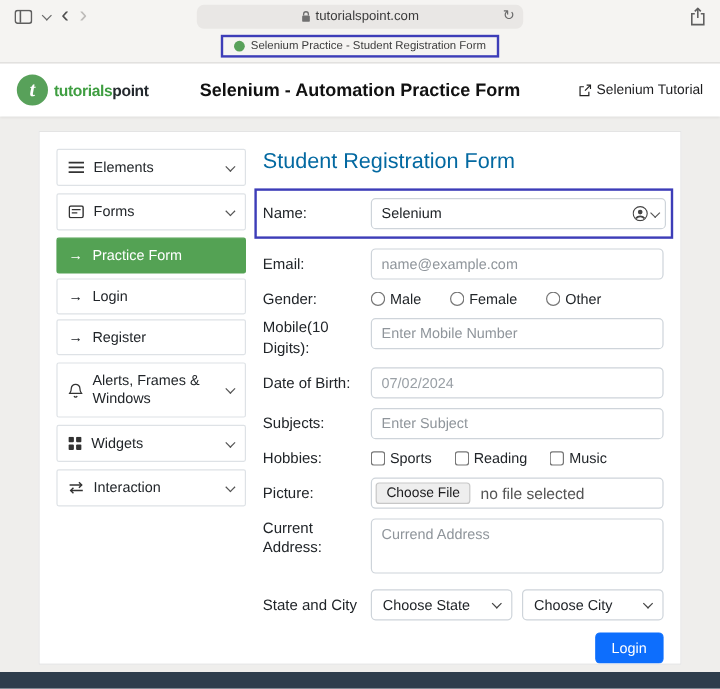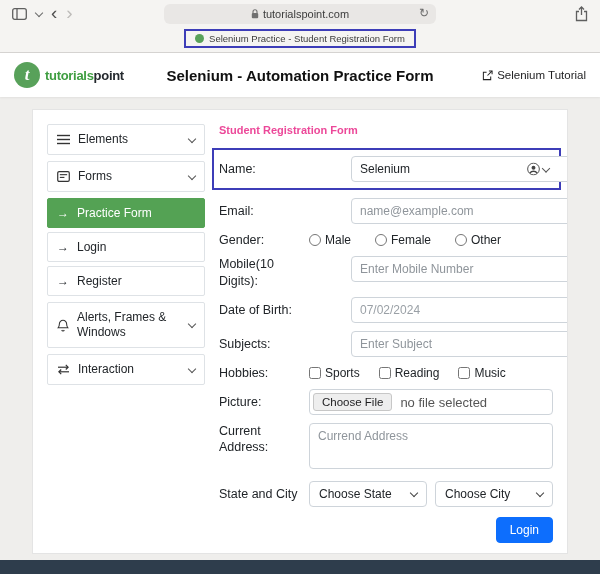--- a/index.html
+++ b/index.html
@@ -64,28 +64,28 @@
   .acc-children { margin-bottom:6px; }
   .child {
     border:1px solid #dee2e6; border-radius:2px; padding:7px 9px;
     display:flex; align-items:center; gap:8px; font-size:12px; color:#212529; margin-bottom:4px;
   }
   .child .arrow { font-size:12px; }
   .child.active { background:#54a254; border-color:#54a254; color:#fff; }
 
   
   .form-area { flex:1; min-width:0; }
-  .form-heading { font-size:11px; font-weight:bold; color:#ec4899; margin:0 0 12px; }
+  .form-heading { font-size:18px; font-weight:normal; color:#0369a1; margin:0 0 12px; }
   .frow { display:flex; align-items:center; margin-bottom:8px; }
   .frow.top { align-items:flex-start; }
   .lbl { width:90px; flex:none; font-size:12.5px; color:#212529; padding-right:6px; line-height:1.3; }
   .ctrl { flex:1; min-width:0; position:relative; }
   .txt {
     width:100%; height:26px; border:1px solid #ced4da; border-radius:4px;
-    padding:0 8px; font-size:12px; color:#212529; font-family:inherit; background:#fff; outline:none;margin-left:42px;
+    padding:0 8px; font-size:12px; color:#212529; font-family:inherit; background:#fff; outline:none;
   }
   .txt::placeholder, textarea::placeholder { color:#8f959b; }
   .txt.dim { color:#9aa0a6; }
   .highlight { border:2px solid #3d3db8; padding:6px 4px 6px 5px; margin:0 -8px 8px -7px; }
   .highlight .frow { margin-bottom:0; }
   .autofill { position:absolute; right:6px; top:50%; transform:translateY(-50%); display:flex; align-items:center; gap:3px; }
   .autofill .chev { margin-left:0; margin-top:-2px; }
 
   .opts { display:flex; align-items:center; gap:24px; font-size:12px; color:#212529; }
   .opt { display:flex; align-items:center; gap:4px; }
@@ -227,20 +227,34 @@
         <span class="s-icon">
           <svg width="12" height="13" viewBox="0 0 16 17">
               <path d="M8 1.5a4.8 4.8 0 0 0-4.8 4.8c0 3.4-1.7 5.2-1.7 5.2h13s-1.7-1.8-1.7-5.2A4.8 4.8 0 0 0 8 1.5z" fill="none" stroke="#333" stroke-width="1.4"></path>
               <path d="M6.3 14.5a1.8 1.8 0 0 0 3.4 0" fill="none" stroke="#333" stroke-width="1.4"></path>
             </svg>
         </span>
         <span class="s-label">Alerts, Frames &amp; Windows</span>
         <span class="chev"></span>
       </div>
 
+      <div class="acc">
+        <span class="s-icon">
+          <svg width="11" height="11" viewBox="0 0 12 12">
+              <g fill="#333">
+                <rect x="0" y="0" width="5" height="5" rx="1"></rect>
+                <rect x="7" y="0" width="5" height="5" rx="1"></rect>
+                <rect x="0" y="7" width="5" height="5" rx="1"></rect>
+                <rect x="7" y="7" width="5" height="5" rx="1"></rect>
+              </g>
+            </svg>
+        </span>
+        <span class="s-label">Widgets</span>
+        <span class="chev"></span>
+      </div>
 
       <div class="acc">
         <span class="s-icon">
           <svg width="13" height="11" viewBox="0 0 14 12">
               <g stroke="#333" stroke-width="1.3" fill="none">
                 <path d="M1 3.5h11"></path>
                 <path d="M9.5 1l2.5 2.5L9.5 6"></path>
                 <path d="M13 8.5H2"></path>
                 <path d="M4.5 6L2 8.5 4.5 11"></path>
               </g>

